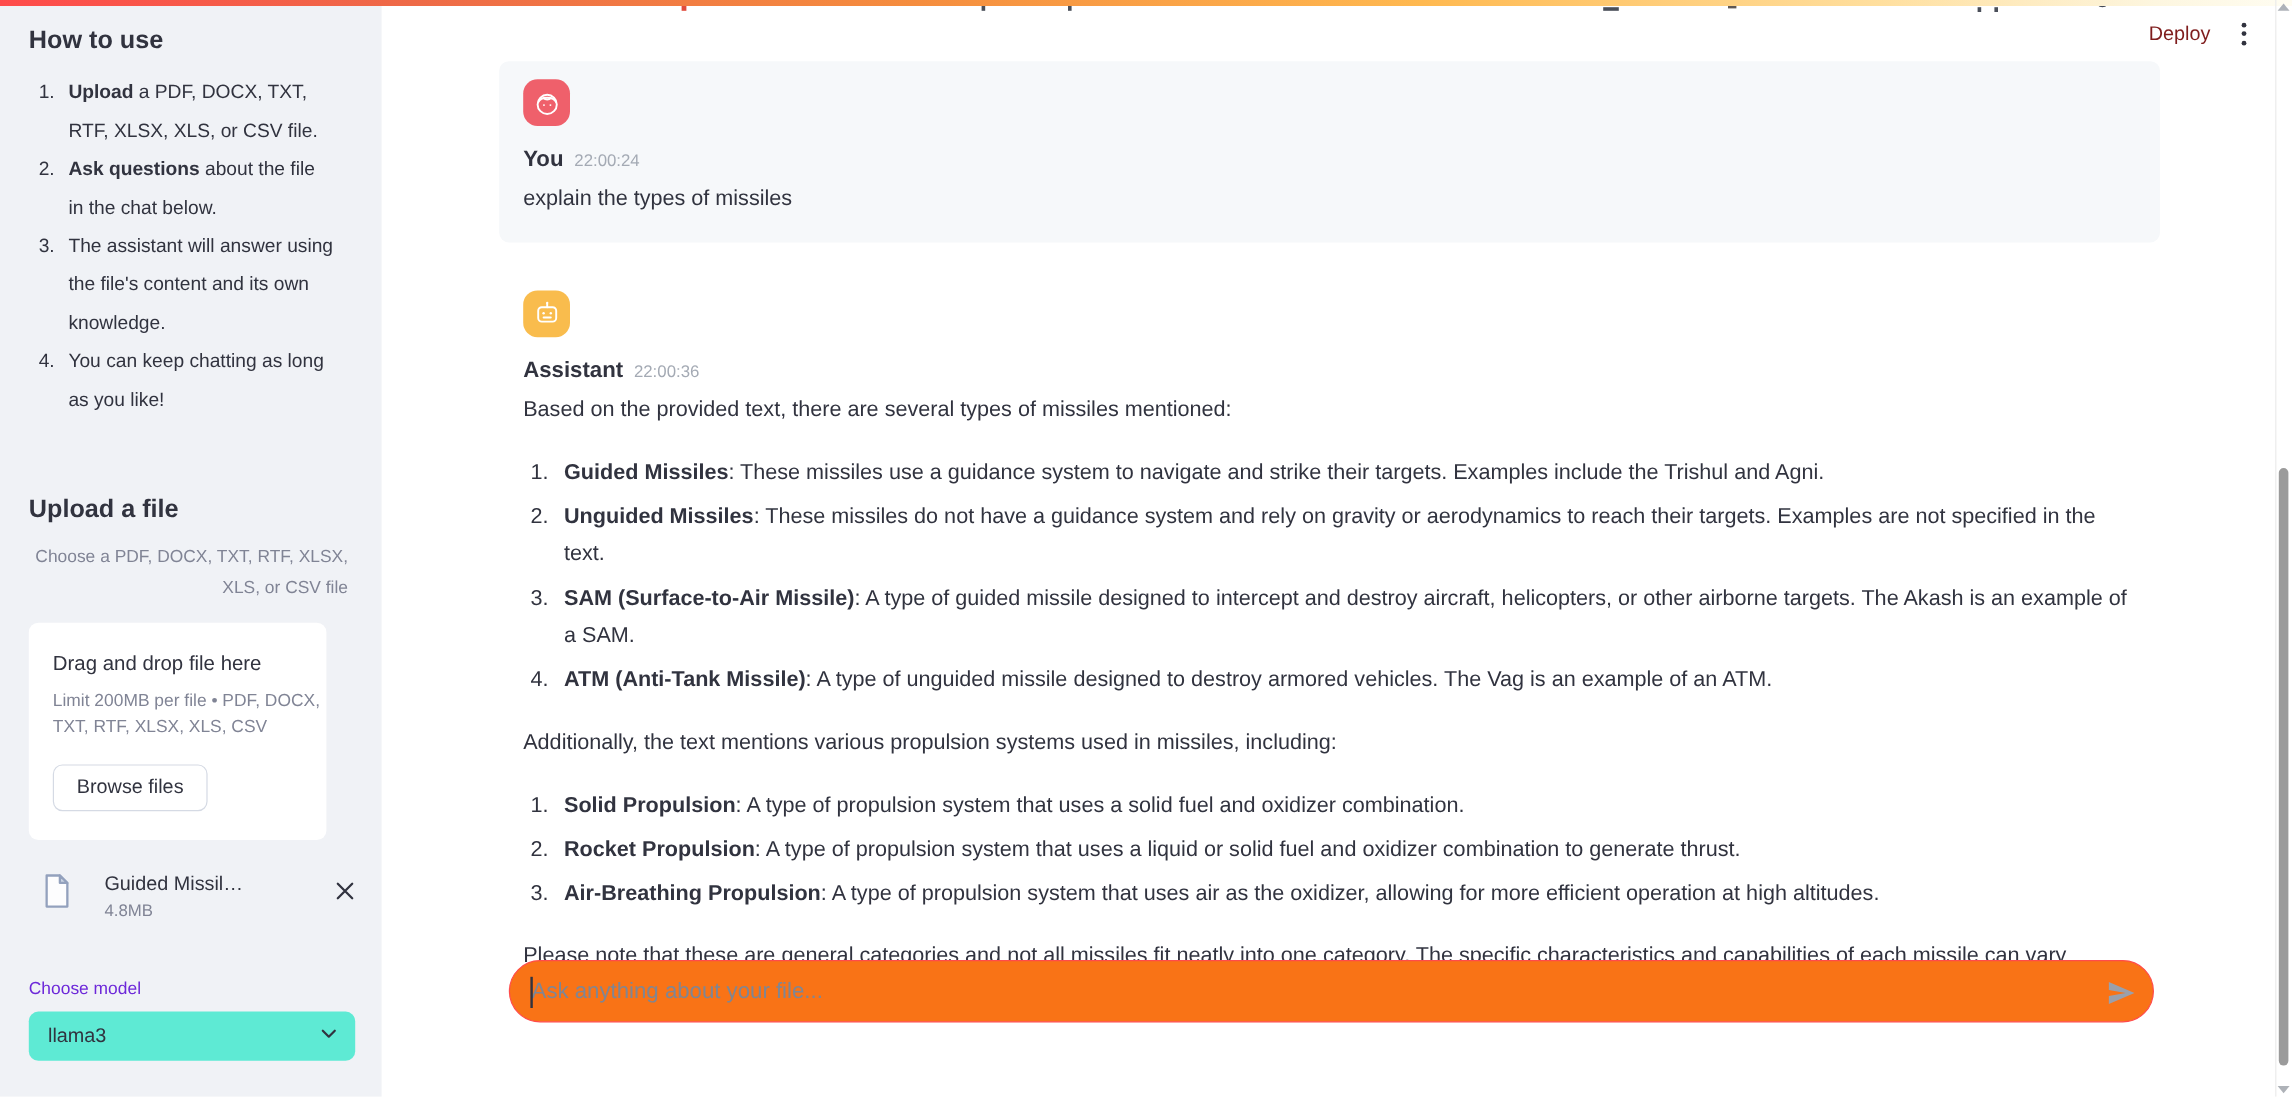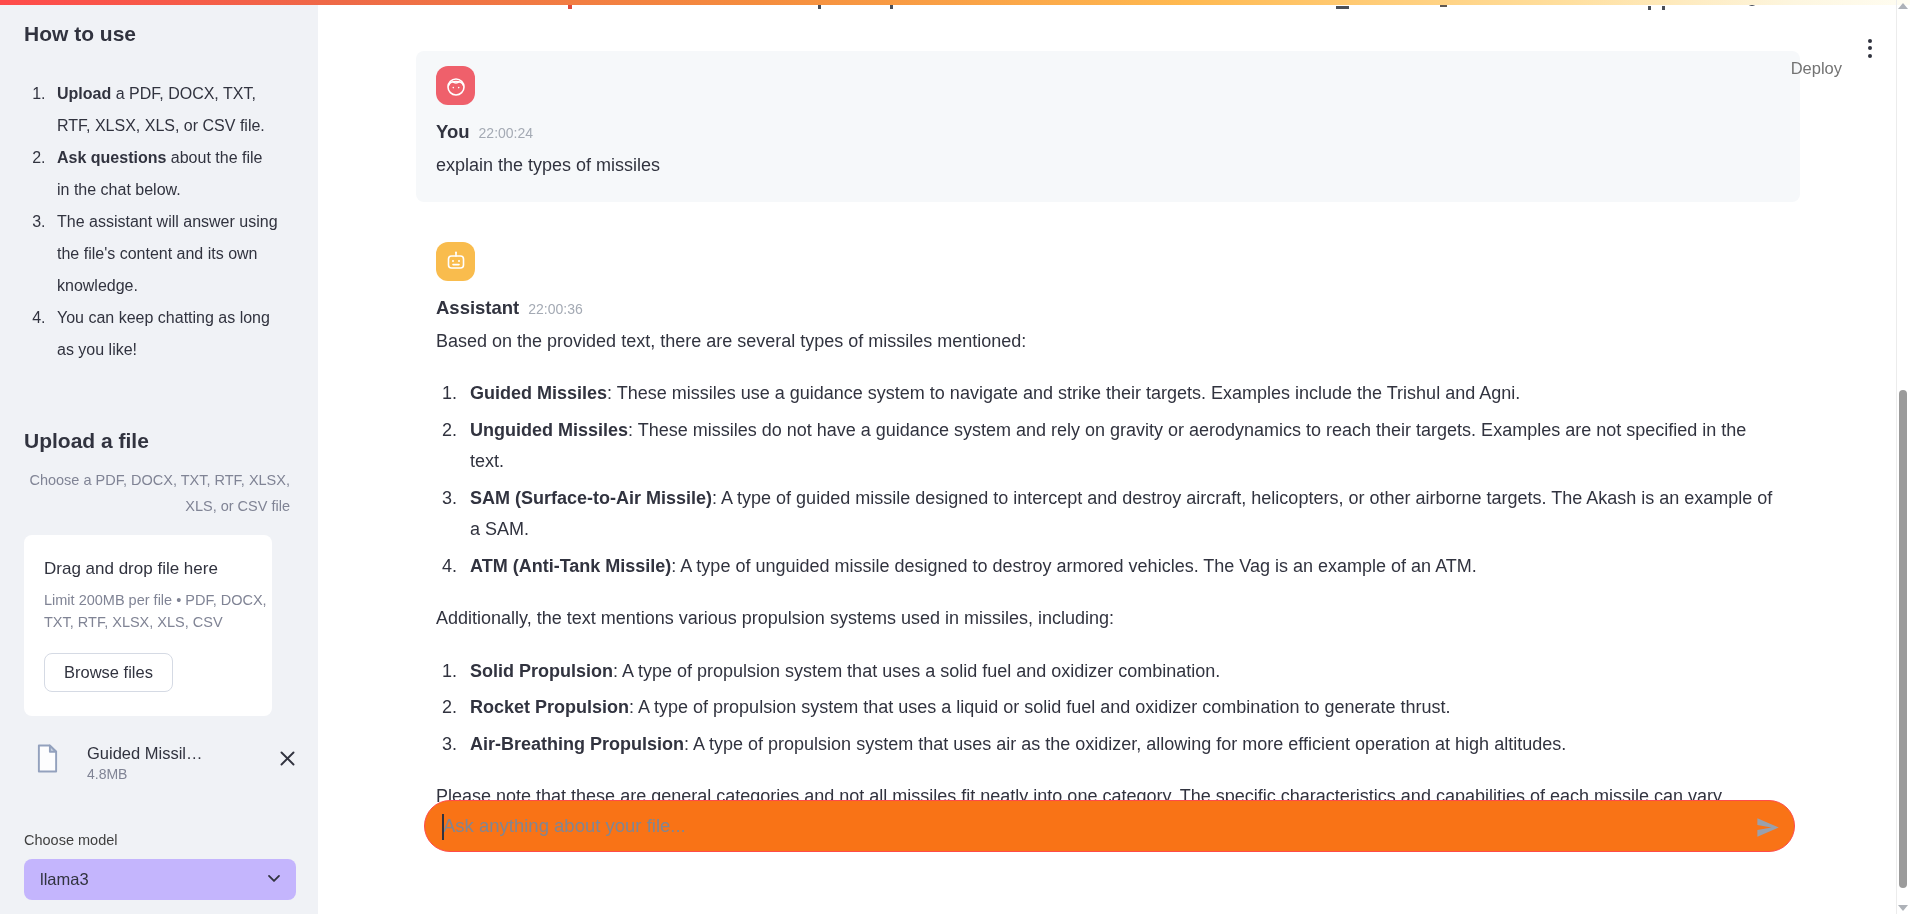--- a/index.html
+++ b/index.html
@@ -12,55 +12,55 @@
   #decoration{
     position:absolute;left:0;top:0;width:1910px;height:5px;z-index:60;
     background:linear-gradient(90deg,#ff4b4b 0%,#ee6a47 18%,#f58d3e 40%,#ffb950 62%,#ffdf9e 82%,#fdf6df 94%,#fffdf2 100%);
   }
   
   #sidebar{
     position:absolute;left:0;top:0;width:318px;height:914px;background:#f0f2f6;
     box-sizing:border-box;padding:21px 24px 0;z-index:5;
   }
   .sb-title{font-size:21px;font-weight:bold;color:#31333F;margin:0;line-height:25px;}
-  ol.steps{margin:32px 0 0;padding-left:26px;font-size:16px;line-height:32px;color:#31333F;width:228px;}
+  ol.steps{margin:16px 0 0;padding-left:26px;font-size:16px;line-height:32px;color:#31333F;width:228px;}
   ol.steps li{padding-left:7px;}
   .sb-upload-title{margin-top:62px;}
   .sb-caption{margin-top:14px;font-size:14.5px;line-height:26px;color:#808495;width:266px;text-align:right;}
   #dropzone{
     margin-top:16px;background:#ffffff;border-radius:8px;padding:22px 20px 24px;
     box-sizing:border-box;width:248px;
   }
   .dz-title{font-size:17px;color:#31333F;line-height:24px;}
   .dz-limit{margin-top:8px;font-size:14.5px;line-height:22px;color:#808495;width:232px;}
   #browse-btn{
     margin-top:20px;display:inline-block;background:#ffffff;border:1px solid #d5dae4;
     border-radius:8px;padding:9px 19px;font-size:16.5px;color:#31333F;cursor:pointer;
   }
   #file-row{margin-top:26px;display:flex;align-items:flex-start;padding-left:12px;width:272px;box-sizing:border-box;}
   #file-icon{flex-shrink:0;margin-top:2px;}
   #file-meta{margin-left:28px;min-width:0;}
   #file-name{font-size:16.5px;color:#31333F;line-height:22px;white-space:nowrap;}
   #file-size{font-size:14px;color:#808495;line-height:20px;margin-top:0;}
   #file-remove{margin-left:auto;margin-top:8px;cursor:pointer;flex-shrink:0;}
-  #model-label{margin-top:46px;font-size:14.5px;color:#404040;line-height:20px;}
+  #model-label{margin-top:46px;font-size:14.5px;color:#6d28d9;line-height:20px;}
   #model-select{
-    margin-top:9px;background:#c4b5fd;border-radius:8px;height:41px;width:272px;
+    margin-top:9px;background:#5eead4;border-radius:8px;height:41px;width:272px;
     display:flex;align-items:center;padding:0 12px 0 16px;box-sizing:border-box;cursor:pointer;
   }
   #model-value{font-size:16.5px;color:#31333F;flex:1;}
   
   #main{position:absolute;left:318px;top:0;right:0;height:914px;background:#ffffff;}
   
   #top-remnants{position:absolute;top:0;left:0;right:0;height:12px;overflow:hidden;z-index:40;}
   .frag{position:absolute;background:#4a4f59;}
   #frag-curl{position:absolute;width:12px;height:13px;border:2.5px solid #434956;border-radius:50%;background:transparent;top:-7px;left:1428px;box-sizing:border-box;}
   
   #header-actions{position:absolute;top:14px;right:34px;display:flex;align-items:center;gap:22px;z-index:45;}
-  #deploy-btn{font-size:16.5px;color:#737373;cursor:pointer;line-height:28px;margin-top:40px;}
+  #deploy-btn{font-size:16.5px;color:#7f1d1d;cursor:pointer;line-height:28px;}
   #kebab-btn{cursor:pointer;display:flex;flex-direction:column;gap:3.5px;padding:3px 4px;}
   #kebab-btn span{width:4px;height:4px;border-radius:50%;background:#31333F;}
   
   #chat-col{position:absolute;left:98px;width:1384px;top:0;}
   .chat-msg{display:flex;gap:14px;box-sizing:border-box;flex-direction:column;}
   .chat-msg.user{margin-top:51px;background:#f6f8fa;border-radius:8px;padding:15px 20px 20px;}
   .chat-msg.assistant{margin-top:40px;padding:0 20px;}
   .avatar{width:39px;height:39px;border-radius:12px;display:flex;align-items:center;justify-content:center;flex-shrink:0;}
   .avatar.user-avatar{background:#EF606B;}
   .avatar.assistant-avatar{background:#F9BC4D;}

